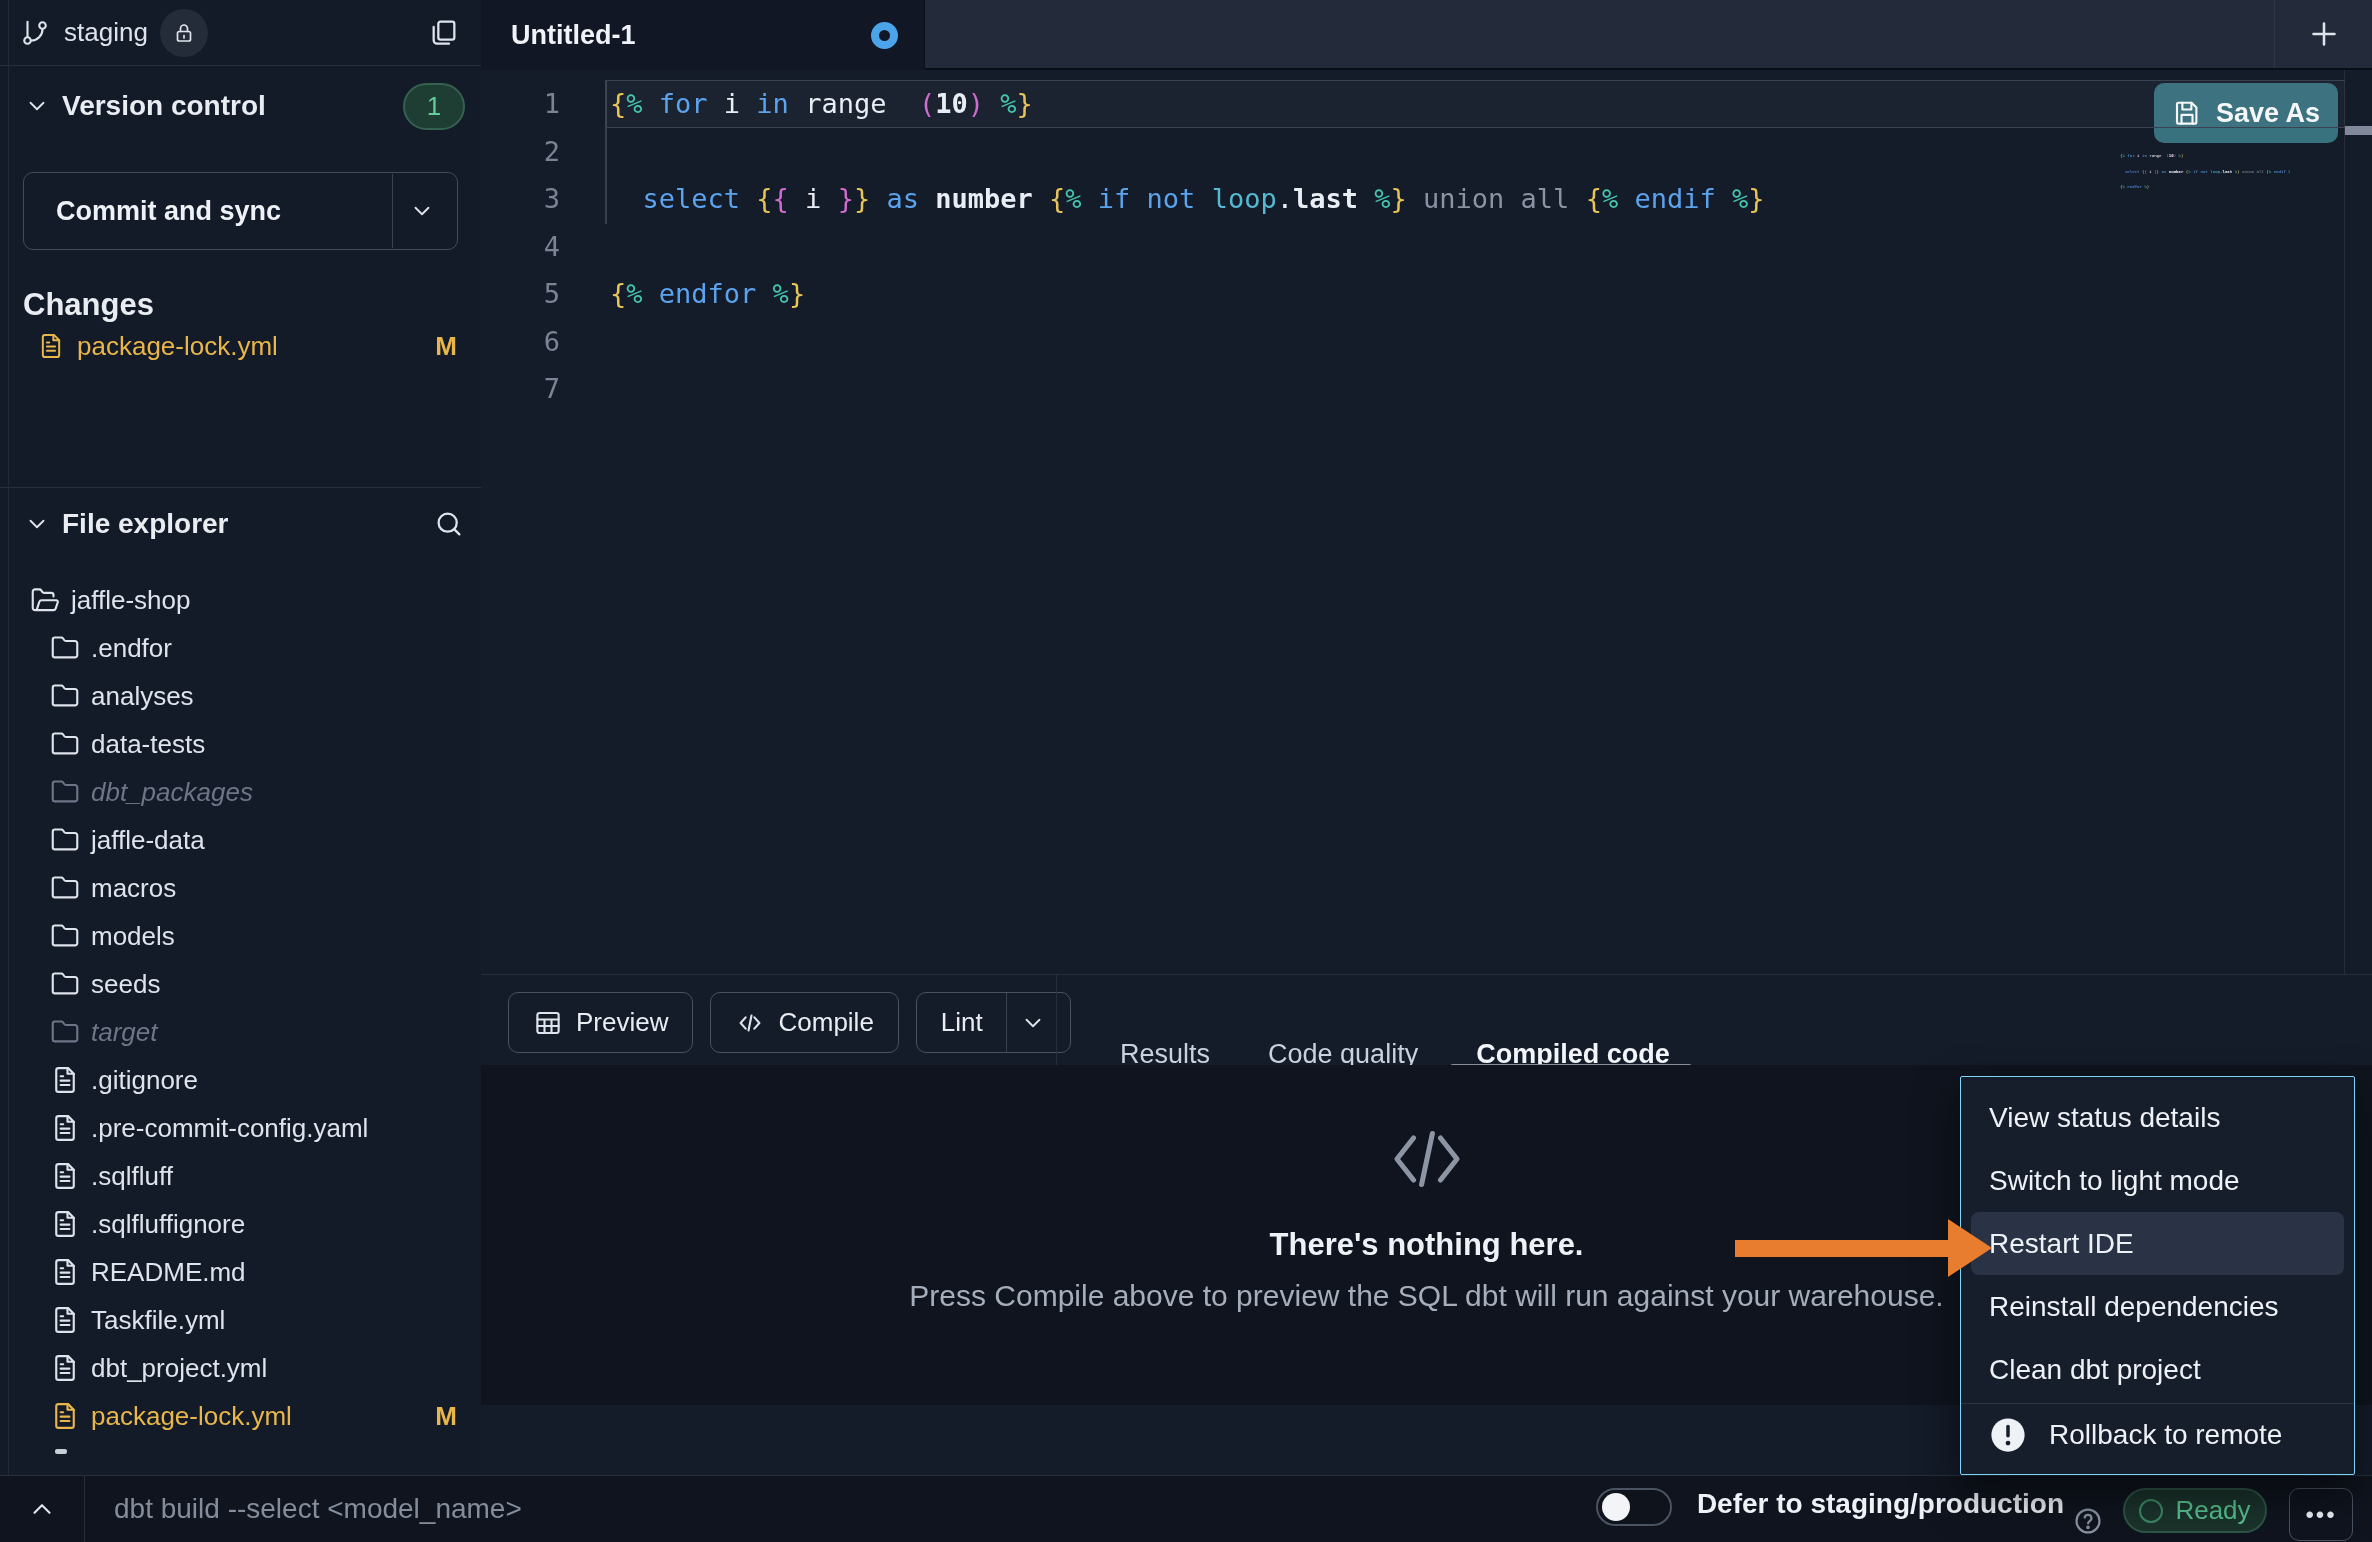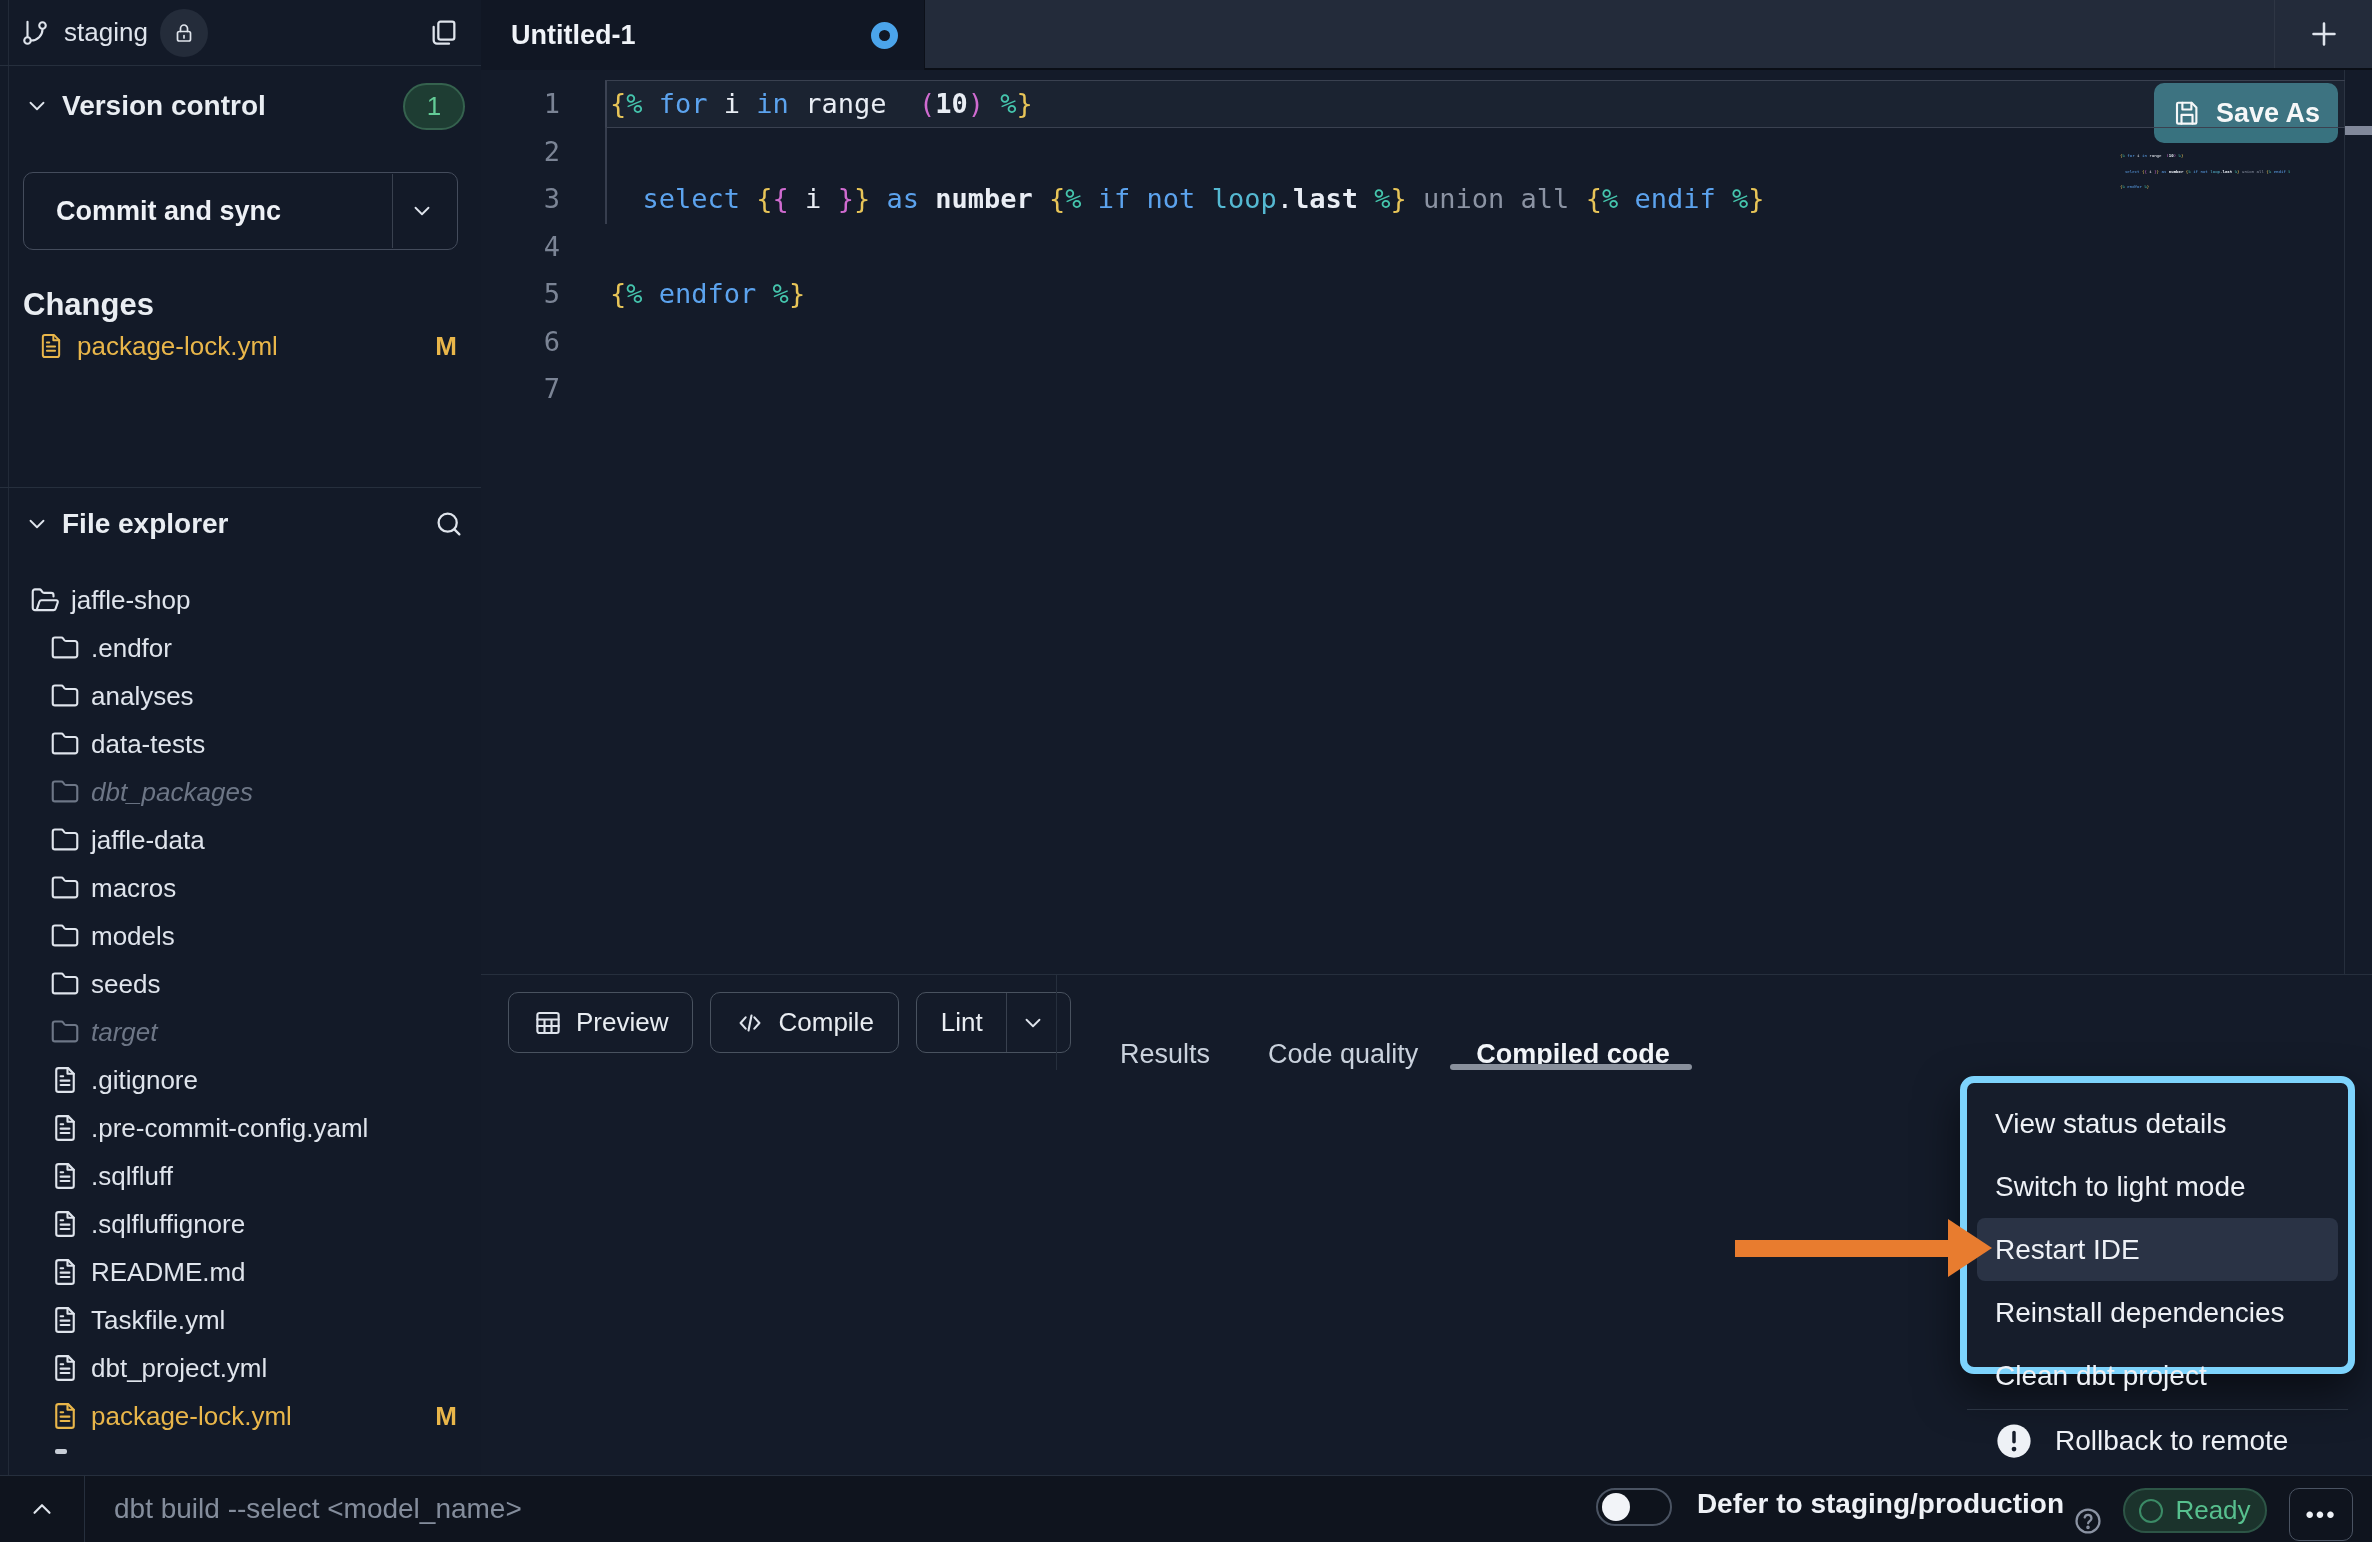--- a/index.html
+++ b/index.html
@@ -104,22 +104,22 @@
   .defer-label{margin-left:25px;font-size:28px;font-weight:bold;color:#eef1f6;}
   .help-ico{margin-left:8px;}
   .ready-pill{margin-left:19px;width:144px;height:45px;border-radius:23px;background:#1b332c;border:2px solid #2d5546;
               display:flex;align-items:center;justify-content:center;gap:12px;box-sizing:border-box;}
   .ready-dot{width:24px;height:24px;border-radius:50%;border:2.5px solid #3b8b66;box-sizing:border-box;}
   .ready-label{font-size:26px;color:#57c08e;}
   .ellipsis-btn{margin-left:22px;width:64px;height:53px;border:1.5px solid #4a5362;border-radius:10px;background:transparent;
                 color:#eef1f6;font-size:24px;letter-spacing:2px;display:flex;align-items:center;justify-content:center;box-sizing:border-box;}
 
   
-  .ctx-menu{position:absolute;left:1960px;top:1076px;width:395px;height:298px;background:#161d2b;border:7px solid #7dd3fc;
-            border-radius:14px;box-shadow:0 18px 44px rgba(0,0,0,.55);box-sizing:border-box;z-index:20;padding-top:9px;}
+  .ctx-menu{position:absolute;left:1960px;top:1076px;width:395px;height:399px;background:#161d2b;border:1px solid #7dd3fc;
+            border-radius:2px;box-shadow:0 18px 44px rgba(0,0,0,.55);box-sizing:border-box;z-index:20;padding-top:9px;}
   .menu-item{height:63px;margin:0 10px;display:flex;align-items:center;padding-left:18px;font-size:28px;color:#eef1f6;border-radius:8px;box-sizing:border-box;}
   .menu-item.active{background:#2a3345;}
   .menu-divider{margin:2px 0 2px;height:1px;background:#2b3442;}
   .menu-footer{height:58px;margin:0 10px;display:flex;align-items:center;padding-left:18px;gap:22px;font-size:28px;color:#eef1f6;}
   .arrow-shaft{position:absolute;left:1735px;top:1240px;width:215px;height:17px;background:var(--orange,#e87c2f);z-index:30;}
   .arrow-head{position:absolute;left:1948px;top:1219px;width:0;height:0;border-left:44px solid var(--orange,#e87c2f);
               border-top:29px solid transparent;border-bottom:29px solid transparent;z-index:30;}
 </style>
 </head>
 <body>
@@ -493,20 +493,37 @@
             </button>
           </div>
         <div class="tool-divider"></div>
         <div class="panel-tabs" id="panel-tabs">
             <span class="ptab">Results</span>
             <span class="ptab">Code quality</span>
             <span class="ptab active">Compiled code</span>
           </div>
         <div class="tab-underline"></div>
       </div>
+      <div class="panel-content">
+        <div class="partial-btn">
+          <span class="pb-bar"></span>
+          <span class="pb-dot"></span>
+        </div>
+        <div class="empty-state">
+          <div class="empty-icon ico" style="color:#8d95a5">
+              <svg viewBox="0 0 24 24" fill="none" stroke="currentColor" stroke-width="1.7" stroke-linecap="round" stroke-linejoin="round" style="width: 72px; height: 72px;">
+                <path d="M7.5 5 2 12l5.5 7"></path>
+                <path d="M16.5 5 22 12l-5.5 7"></path>
+                <path d="M13.8 3.5 10.2 20.5"></path>
+              </svg>
+            </div>
+          <div class="empty-title">There's nothing here.</div>
+          <div class="empty-sub">Press Compile above to preview the SQL dbt will run against your warehouse.</div>
+        </div>
+      </div>
     </div>
   </div>
 
   <div class="bottombar">
     <div class="caret-cell">
       <span class="ico">
           <svg viewBox="0 0 24 24" fill="none" stroke="currentColor" stroke-width="1.7" stroke-linecap="round" stroke-linejoin="round" style="width: 30px; height: 30px;">
             <path d="m6 15 6-6 6 6"></path>
           </svg>
         </span>

